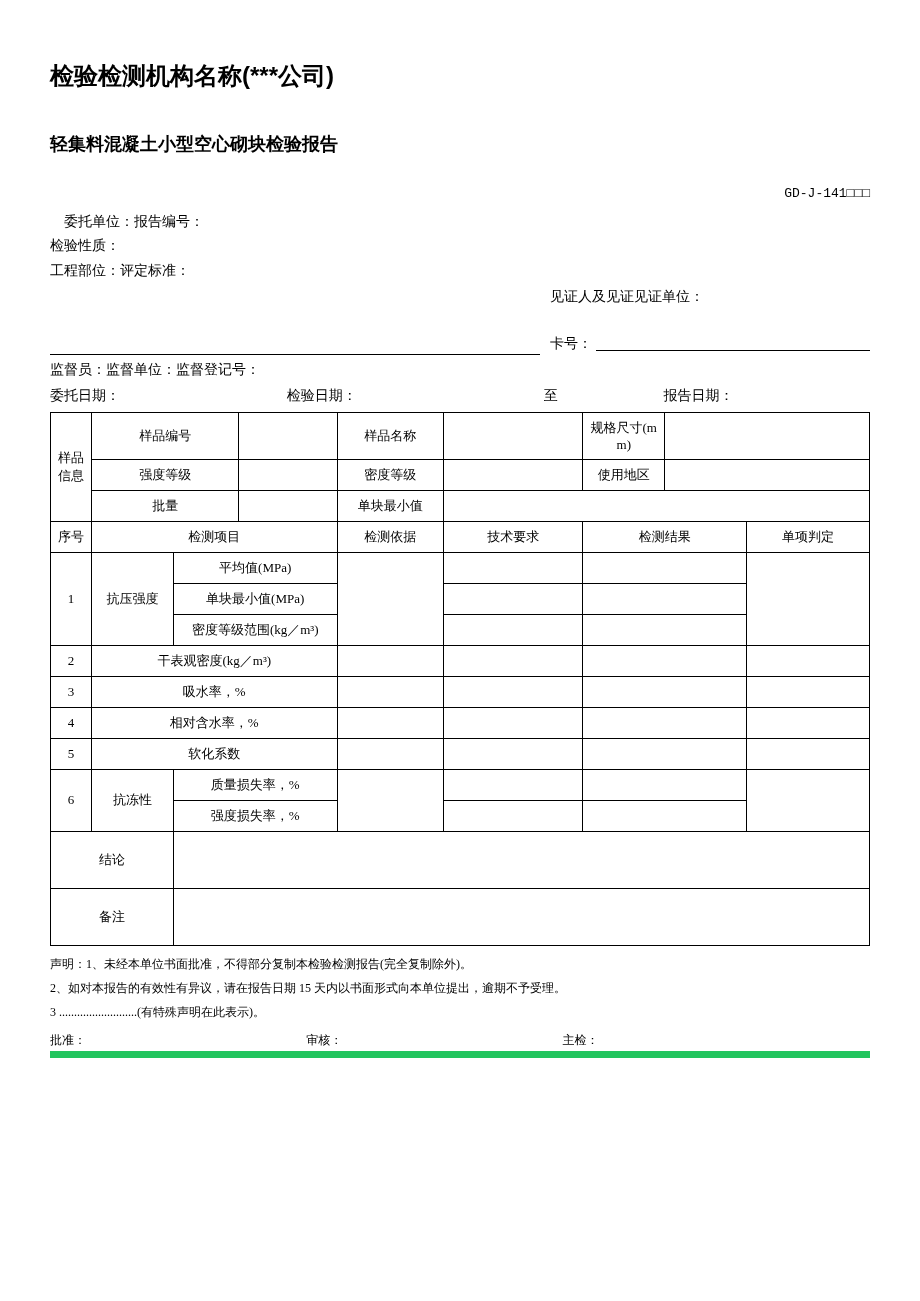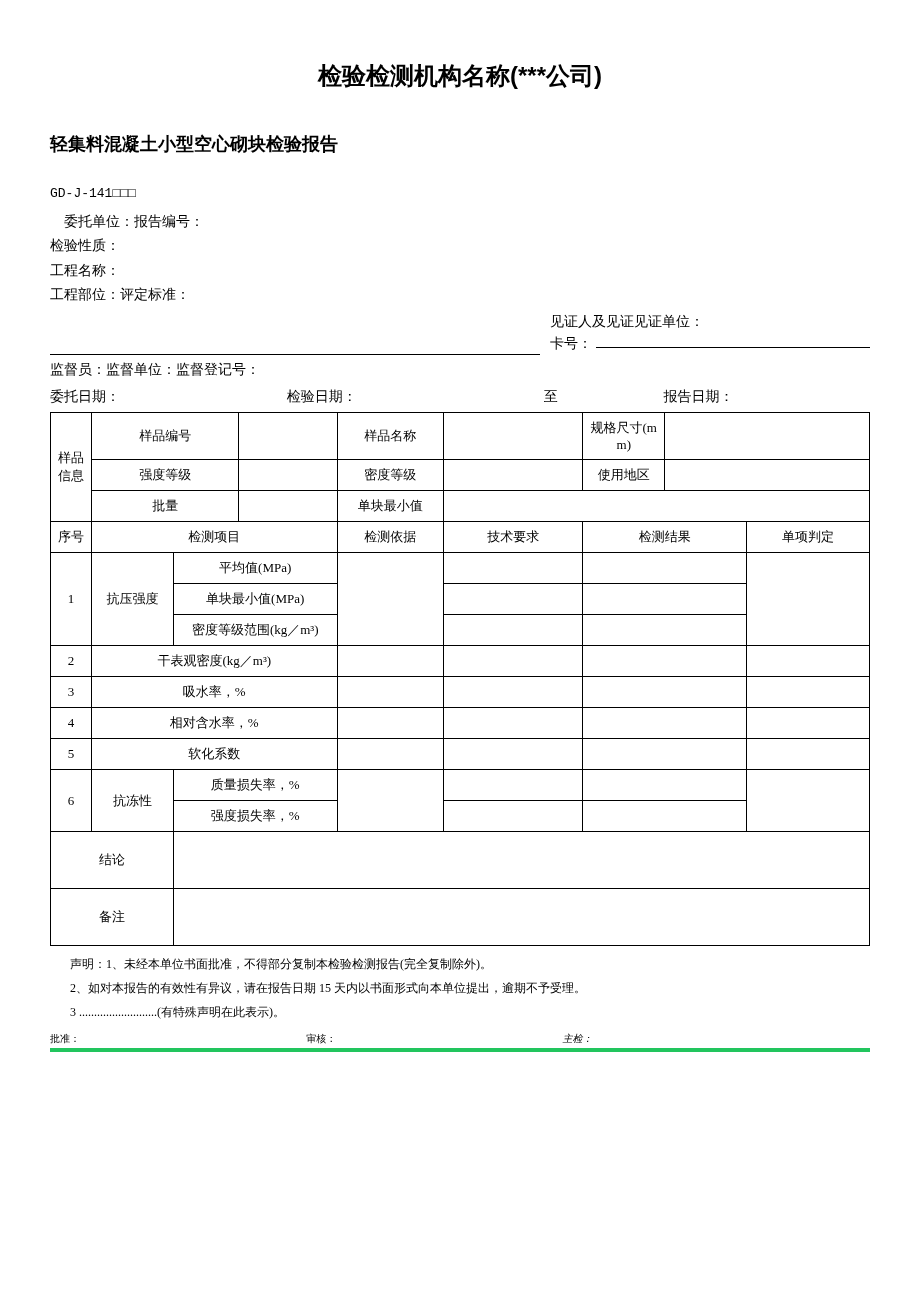--- a/index.html
+++ b/index.html
@@ -6,34 +6,35 @@
     margin: 0;
     padding: 60px 50px;
     font-family: "SimSun", "宋体", serif;
     font-size: 14px;
     color: #000;
     background: #fff;
     width: 920px;
     box-sizing: border-box;
   }
   .title {
-    text-align: center;
+    text-align: left;
     font-size: 24px;
     font-weight: bold;
     font-family: "SimHei", "黑体", sans-serif;
     margin-bottom: 40px;
   }
   .subtitle {
     text-align: left;
     font-size: 18px;
     font-weight: bold;
     font-family: "SimHei", "黑体", sans-serif;
     margin-bottom: 30px;
   }
   .form-code {
+    text-align: right;
     font-family: "Courier New", monospace;
     font-size: 13px;
     margin-bottom: 10px;
   }
   .meta-lines {
     font-size: 14px;
     line-height: 1.6;
   }
   .meta-row {
     margin: 2px 0;
@@ -46,21 +47,22 @@
     flex: 1;
     border-bottom: 1px solid #000;
     min-height: 18px;
   }
   .witness-right {
     width: 320px;
     margin-left: 10px;
   }
   .witness-right .line2 {
     display: flex;
-    align-items: flex-start;
+    align-items: center;
+    margin-top: 24px;
   }
   .witness-right .line2 span.lbl { flex: 0 0 auto; }
   .witness-right .line2 span.uline {
     flex: 1;
     border-bottom: 1px solid #000;
     display: inline-block;
     min-height: 14px;
     margin-left: 4px;
   }
   .dates-row {
@@ -84,43 +86,41 @@
     text-align: center;
     vertical-align: middle;
     word-break: break-all;
   }
   .tall td { height: 44px; }
   .decl {
     font-size: 12px;
     margin-top: 6px;
     line-height: 2;
     font-family: "SimSun", serif;
-    margin-left: 20px;
   }
   .sign-row {
     display: flex;
-    border-bottom: 4px solid #22c55e;
+    border-bottom: 7px solid #22c55e;
     margin-top: 8px;
-    font-size: 10px;
+    font-size: 12px;
     padding-bottom: 2px;
   }
   .sign-row > div { flex: 1; }
-  .sign-row > div:nth-child(3) { flex: 1.2; font-style: italic; }
+  .sign-row > div:nth-child(3) { flex: 1.2; }
 </style>
 </head>
 <body>
 
 <div class="title">检验检测机构名称(***公司)</div>
 <div class="subtitle">轻集料混凝土小型空心砌块检验报告</div>
 <div class="form-code">GD-J-141□□□</div>
 
 <div class="meta-lines">
   <div class="meta-row" style="text-indent:1em;">委托单位：报告编号：</div>
   <div class="meta-row">检验性质：</div>
-  <div class="meta-row">工程名称：</div>
   <div class="meta-row">工程部位：评定标准：</div>
 
   <div class="witness-row">
     <div class="witness-left"></div>
     <div class="witness-right">
       <div>见证人及见证见证单位：</div>
       <div class="line2">
         <span class="lbl">卡号：</span>
         <span class="uline"></span>
       </div>

